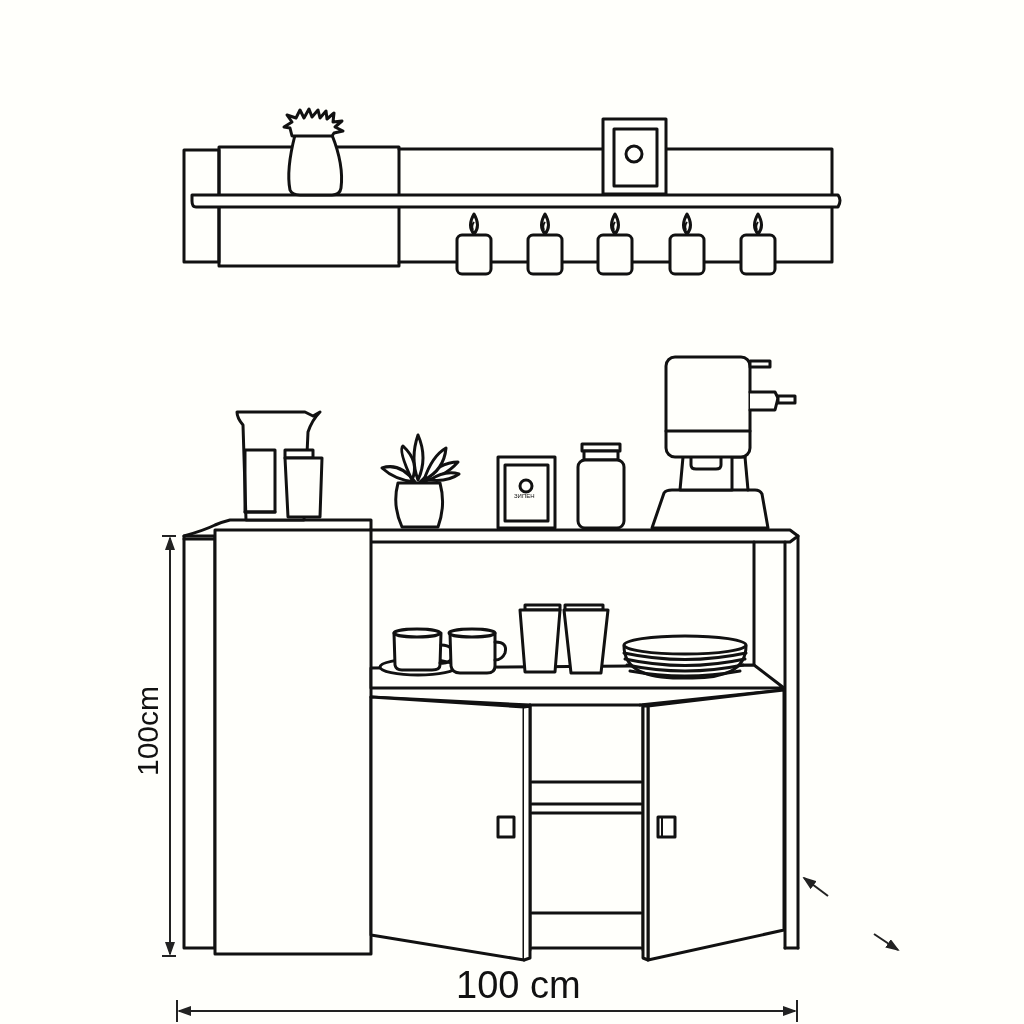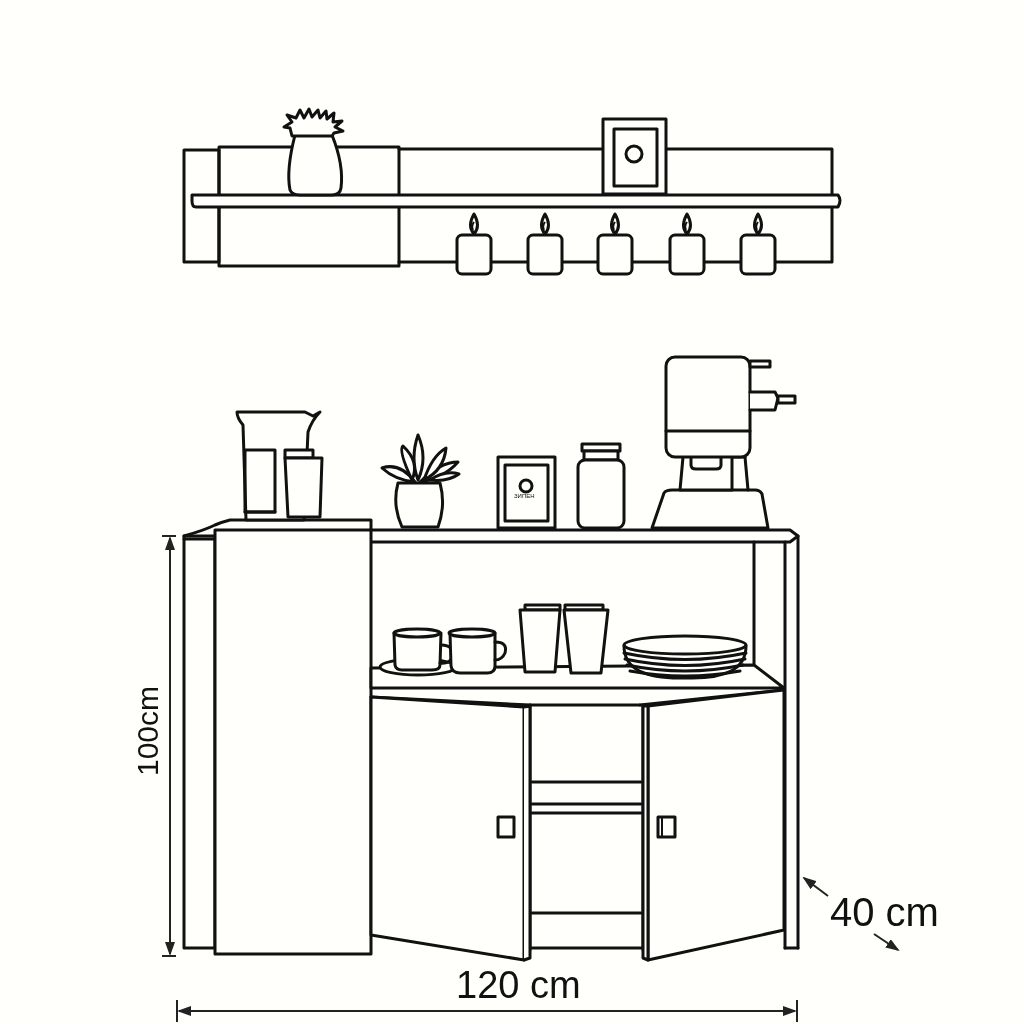--- a/index.html
+++ b/index.html
@@ -236,15 +236,14 @@
       <g>
         <line x1="828" y1="896" x2="804" y2="878" class="dim" marker-end="url(#arrowEnd)"></line>
         <line x1="874" y1="934" x2="898" y2="950" class="dim" marker-end="url(#arrowEnd)"></line>
       </g>
     </g>
   </svg>
 
   <span class="tiny-text">ЗИПЕН</span>
 
   <div class="label lbl-height">100cm</div>
-  <div class="label lbl-width">120 cm</div>
-  <div class="label lbl-depth">40 cm</div>
+  <div class="label lbl-width">100 cm</div>
 </div>
 
 </body></html>

